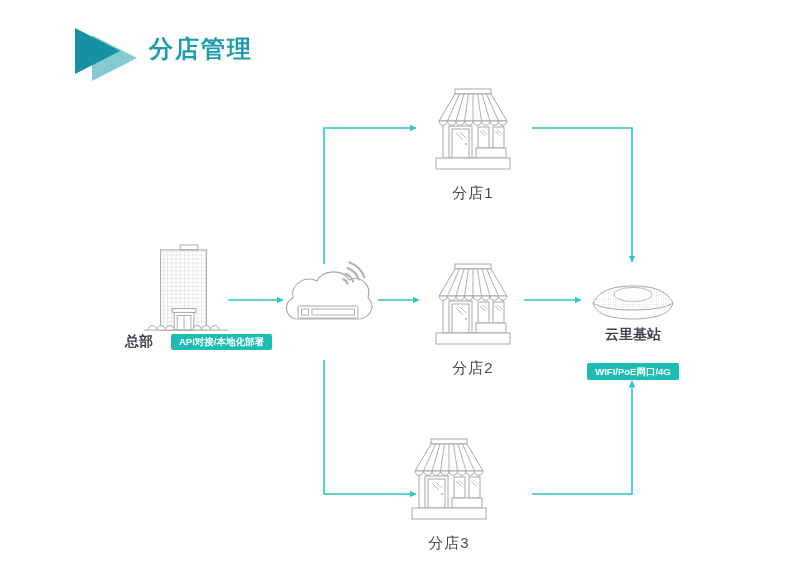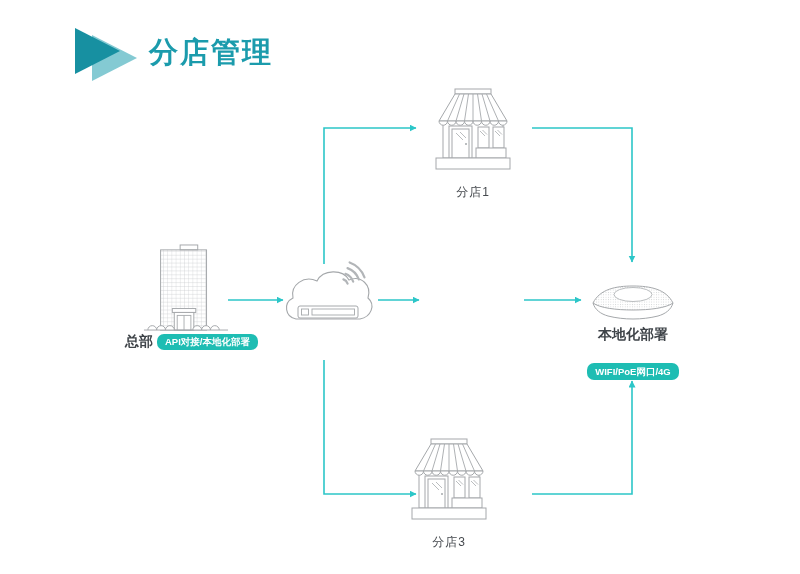--- a/index.html
+++ b/index.html
@@ -12,34 +12,34 @@
     --tri-light:#84cad3;
   }
   html,body{margin:0;padding:0;background:#fff;}
   .stage{
     position:relative;width:800px;height:574px;background:#ffffff;overflow:hidden;
     font-family:"Liberation Sans","DejaVu Sans",sans-serif;color:var(--label-text);
   }
   .abs{position:absolute;}
   .page-title{
     position:absolute;left:149px;top:33px;margin:0;
-    font-size:29px;font-weight:bold;letter-spacing:2px;color:var(--accent);
+    font-size:24px;font-weight:bold;letter-spacing:2px;color:var(--accent);
   }
   .tri-dark{fill:var(--tri-dark);}
   .tri-light{fill:var(--tri-light);}
   .arrow{stroke:var(--arrow);stroke-width:1.6;fill:none;}
   .arrowhead{fill:var(--arrow);}
-  .node-row{position:absolute;display:flex;align-items:center;gap:4px;}
+  .node-row{position:absolute;display:flex;align-items:center;gap:18px;}
   .node-label{font-size:14px;font-weight:bold;color:var(--label-text);white-space:nowrap;}
   .badge{
     background:var(--badge);color:#fff;font-size:9.5px;font-weight:bold;
-    padding:2.5px 8px;border-radius:7px;white-space:nowrap;line-height:1.25;
+    padding:2.5px 8px;border-radius:2px;white-space:nowrap;line-height:1.25;
   }
   .branch{position:absolute;width:82px;text-align:center;}
-  .branch-label{margin-top:10px;font-size:12px;font-weight:400;color:#45494e;letter-spacing:1px;}
+  .branch-label{margin-top:10px;font-size:15px;font-weight:400;color:#45494e;letter-spacing:1px;}
   .center-box{position:absolute;display:flex;justify-content:center;}
 </style>
 </head>
 <body>
 
 <div class="stage">
 
   <svg width="0" height="0" style="position:absolute" aria-hidden="true">
     <defs>
       <pattern id="bwin" width="4.3" height="4" patternUnits="userSpaceOnUse">
@@ -146,31 +146,37 @@
       <use href="#sym-cloud"></use>
     </svg>
 
   <div class="branch" style="left:432px;top:88px">
     <svg width="82" height="82" viewBox="0 0 82 82">
         <use href="#sym-store"></use>
       </svg>
     <div class="branch-label">分店1</div>
   </div>
 
+  <div class="branch" style="left:432px;top:263px">
+    <svg width="82" height="82" viewBox="0 0 82 82">
+        <use href="#sym-store"></use>
+      </svg>
+    <div class="branch-label">分店2</div>
+  </div>
 
   <div class="branch" style="left:408px;top:438px">
     <svg width="82" height="82" viewBox="0 0 82 82">
         <use href="#sym-store"></use>
       </svg>
     <div class="branch-label">分店3</div>
   </div>
 
   <svg class="abs" style="left:588px;top:284px" width="90" height="38" viewBox="0 0 90 38">
       <use href="#sym-dome"></use>
     </svg>
   <div class="center-box" style="left:573px;top:326px;width:120px">
-    <span class="node-label">本地化部署</span>
+    <span class="node-label">云里基站</span>
   </div>
   <div class="center-box" style="left:570px;top:363px;width:126px">
     <span class="badge">WIFI/PoE网口/4G</span>
   </div>
 
 </div>
 
 </body></html>

